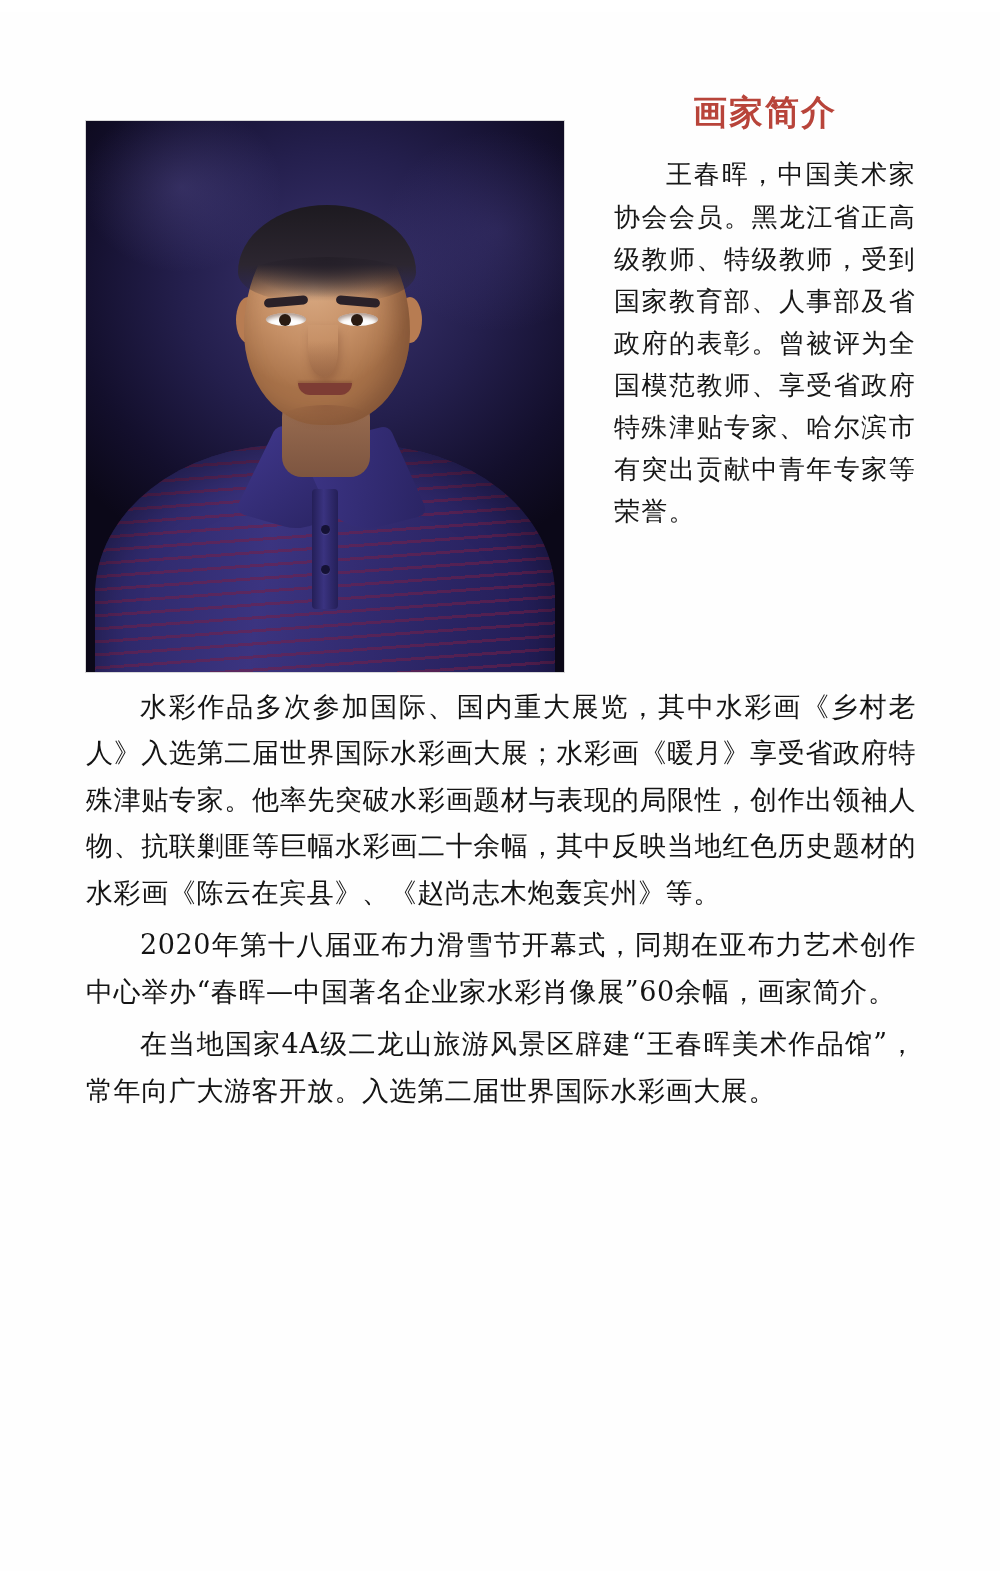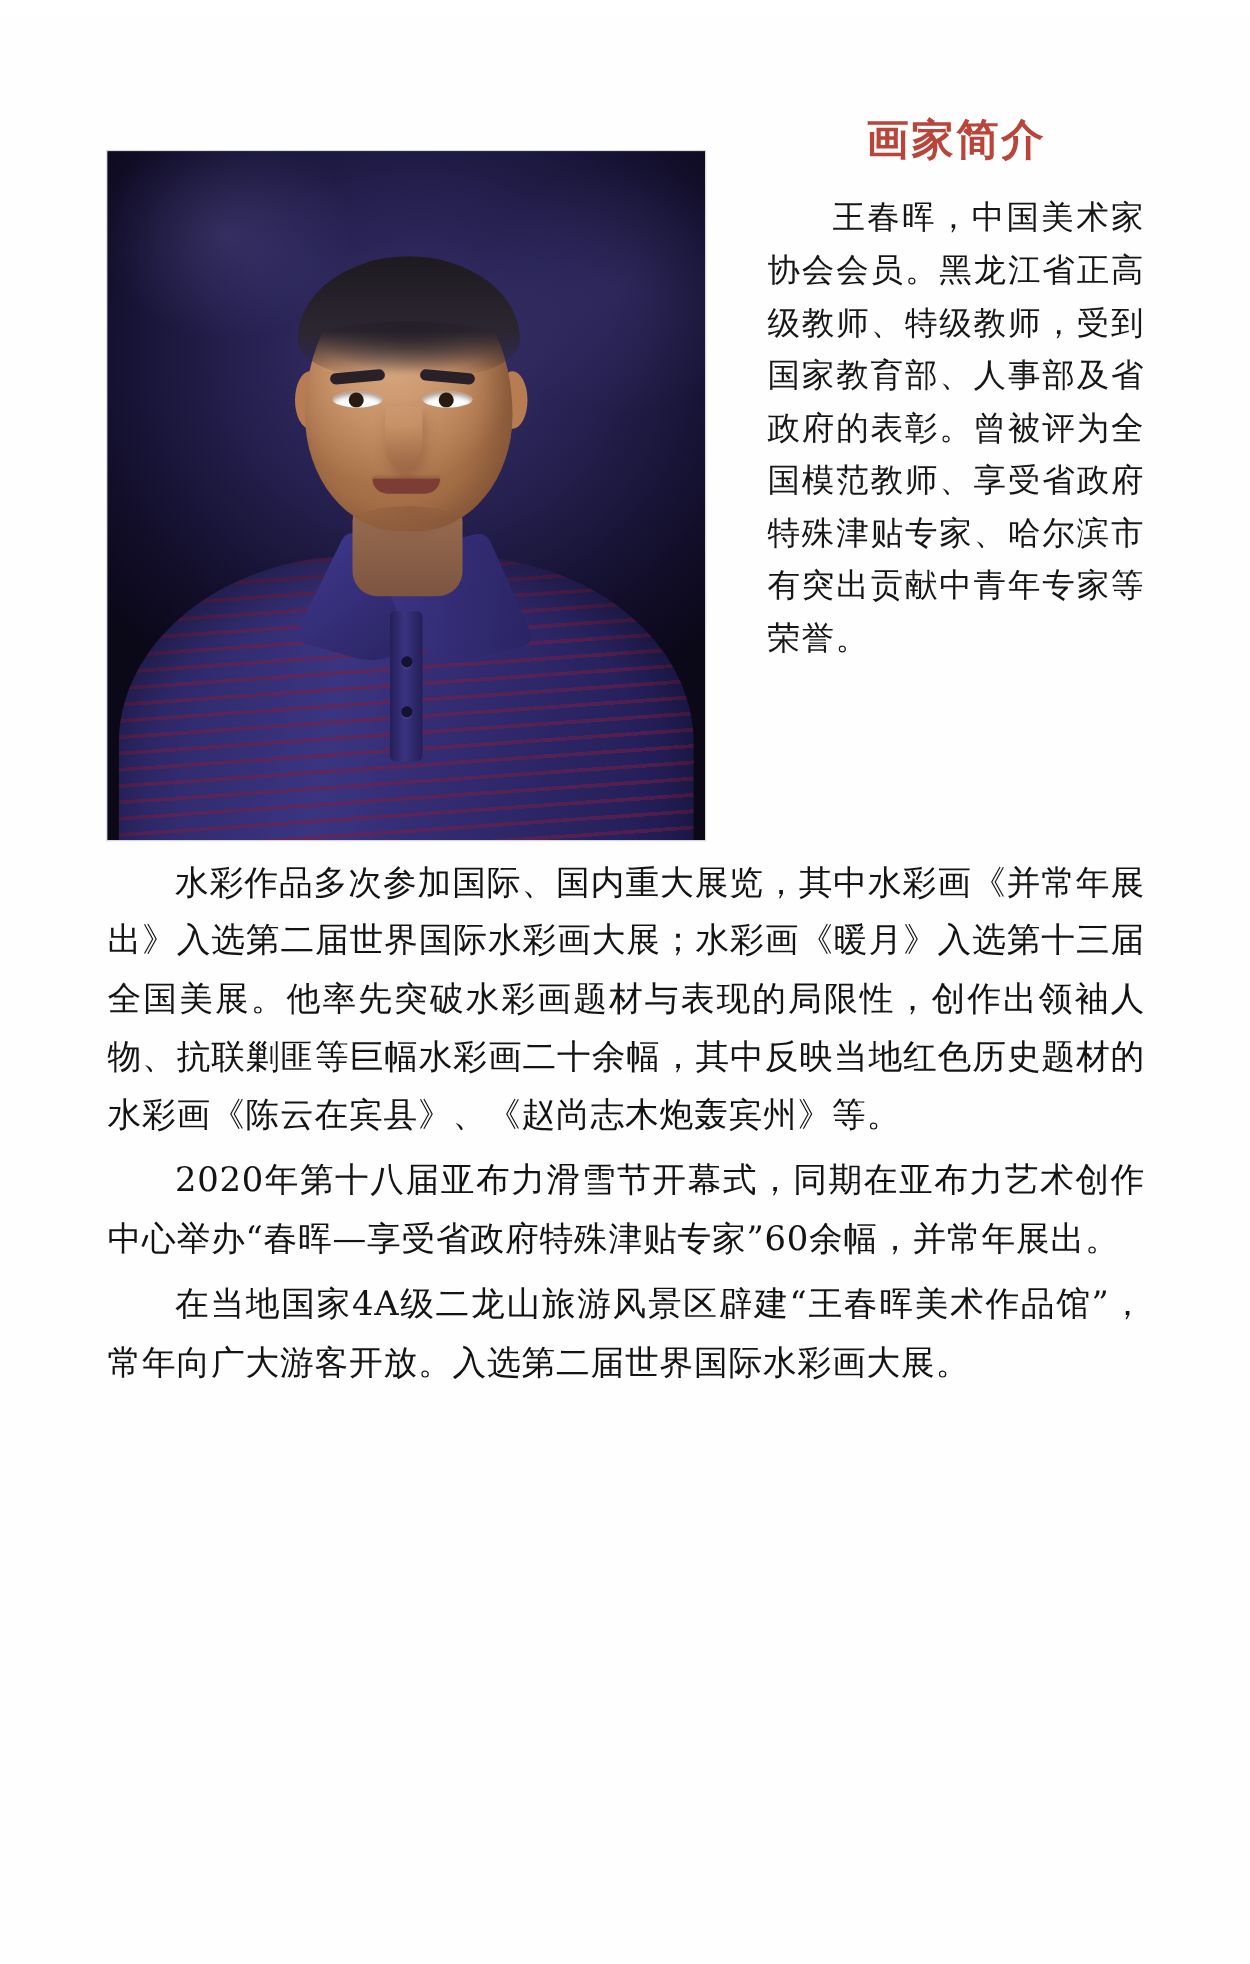--- a/index.html
+++ b/index.html
@@ -321,18 +321,18 @@
     </div>
 
     <div class="intro-col">
       <h1 class="intro-title">画家简介</h1>
       <p class="intro-body">王春晖，中国美术家协会会员。黑龙江省正高级教师、特级教师，受到国家教育部、人事部及省政府的表彰。曾被评为全国模范教师、享受省政府特殊津贴专家、哈尔滨市有突出贡献中青年专家等荣誉。</p>
     </div>
 
   </div>
 
   <div class="body-block">
-    <p>水彩作品多次参加国际、国内重大展览，其中水彩画《并常年展出》入选第二届世界国际水彩画大展；水彩画《暖月》入选第十三届全国美展。他率先突破水彩画题材与表现的局限性，创作出领袖人物、抗联剿匪等巨幅水彩画二十余幅，其中反映当地红色历史题材的水彩画《陈云在宾县》、《赵尚志木炮轰宾州》等。</p>
-    <p>2020年第十八届亚布力滑雪节开幕式，同期在亚布力艺术创作中心举办“春晖—享受省政府特殊津贴专家”60余幅，并常年展出。</p>
+    <p>水彩作品多次参加国际、国内重大展览，其中水彩画《乡村老人》入选第二届世界国际水彩画大展；水彩画《暖月》享受省政府特殊津贴专家。他率先突破水彩画题材与表现的局限性，创作出领袖人物、抗联剿匪等巨幅水彩画二十余幅，其中反映当地红色历史题材的水彩画《陈云在宾县》、《赵尚志木炮轰宾州》等。</p>
+    <p>2020年第十八届亚布力滑雪节开幕式，同期在亚布力艺术创作中心举办“春晖—中国著名企业家水彩肖像展”60余幅，画家简介。</p>
     <p>在当地国家4A级二龙山旅游风景区辟建“王春晖美术作品馆”，常年向广大游客开放。入选第二届世界国际水彩画大展。</p>
   </div>
 
 </div>
 
 </body></html>

